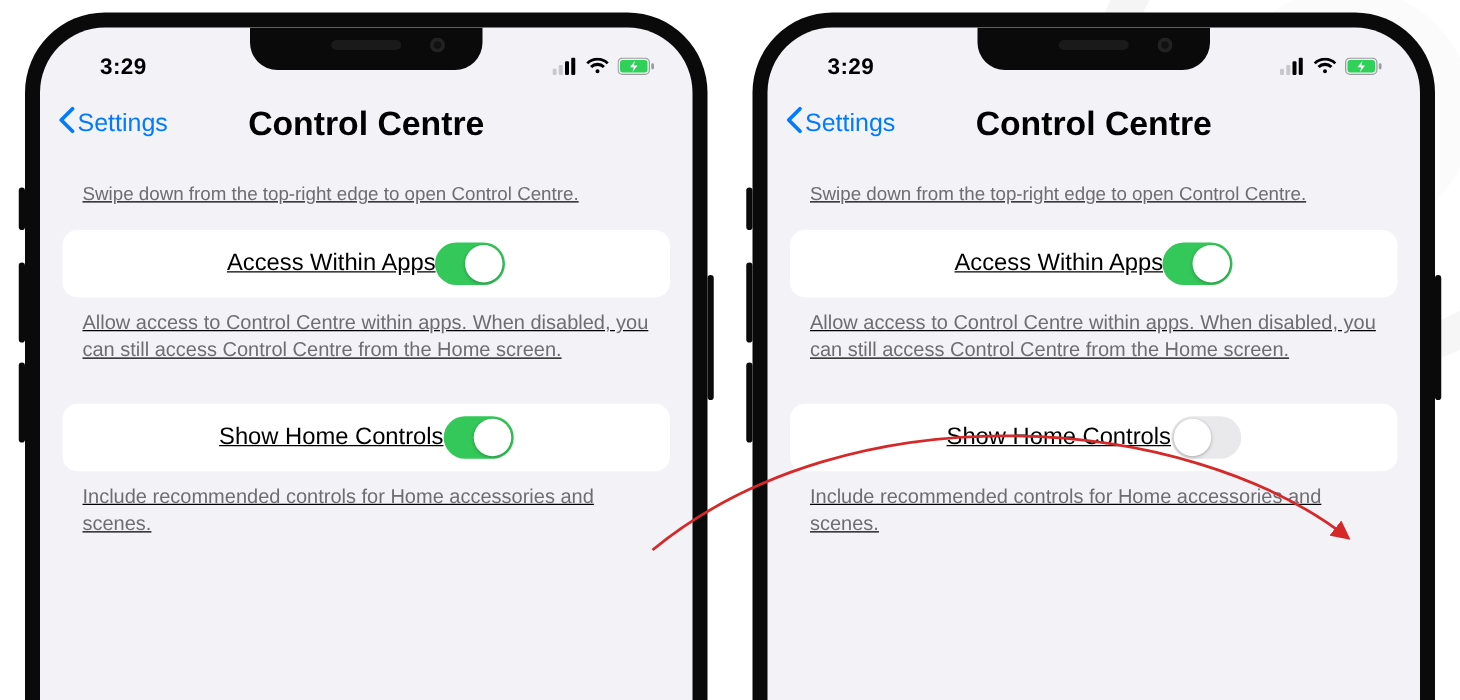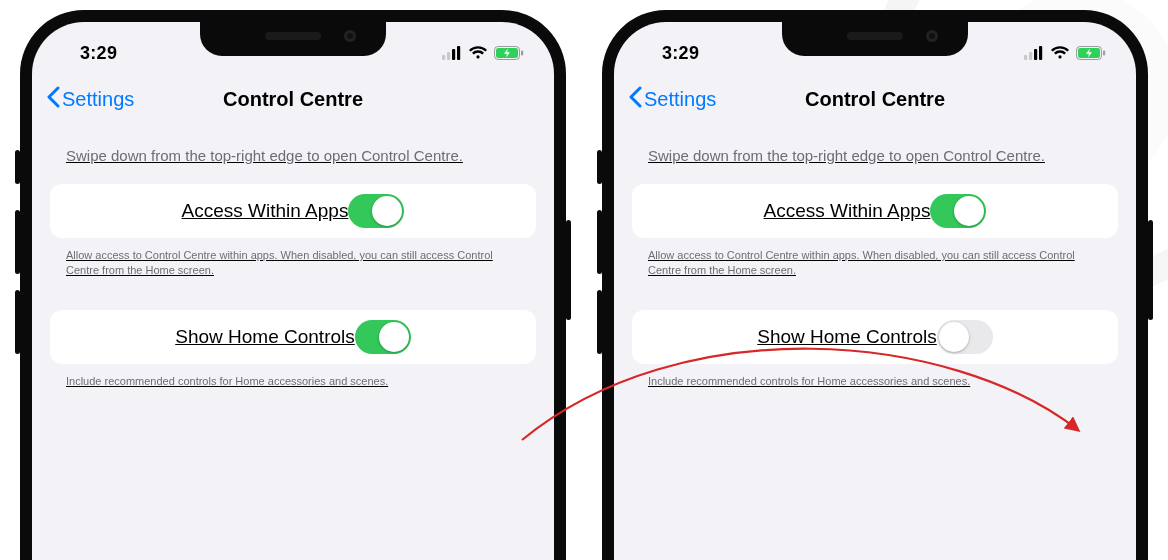--- a/index.html
+++ b/index.html
@@ -154,38 +154,38 @@
     color:var(--link);
     font-size:20px;
     font-weight:400;
     cursor:pointer;
   }
   .back-btn svg{ width:14px; height:22px; }
   .nav-title{
     position:absolute;
     left:0;right:0;
     text-align:center;
-    font-size:20px;
+    font-size:27px;
     font-weight:600;
     pointer-events:none;
   }
 
   .content{
     padding:0 18px;
     text-decoration:underline;
   }
 
   .section-desc{
     font-size:15px;
     line-height:1.35;
     color:var(--muted);
     padding:22px 16px 12px;
   }
   .section-footer{
-    font-size:11px;
+    font-size:16px;
     line-height:1.35;
     color:var(--muted);
     padding:10px 16px 0;
   }
 
   .cell{
     background:var(--card);
     border-radius:12px;
     height:54px;
     padding:0 18px;

